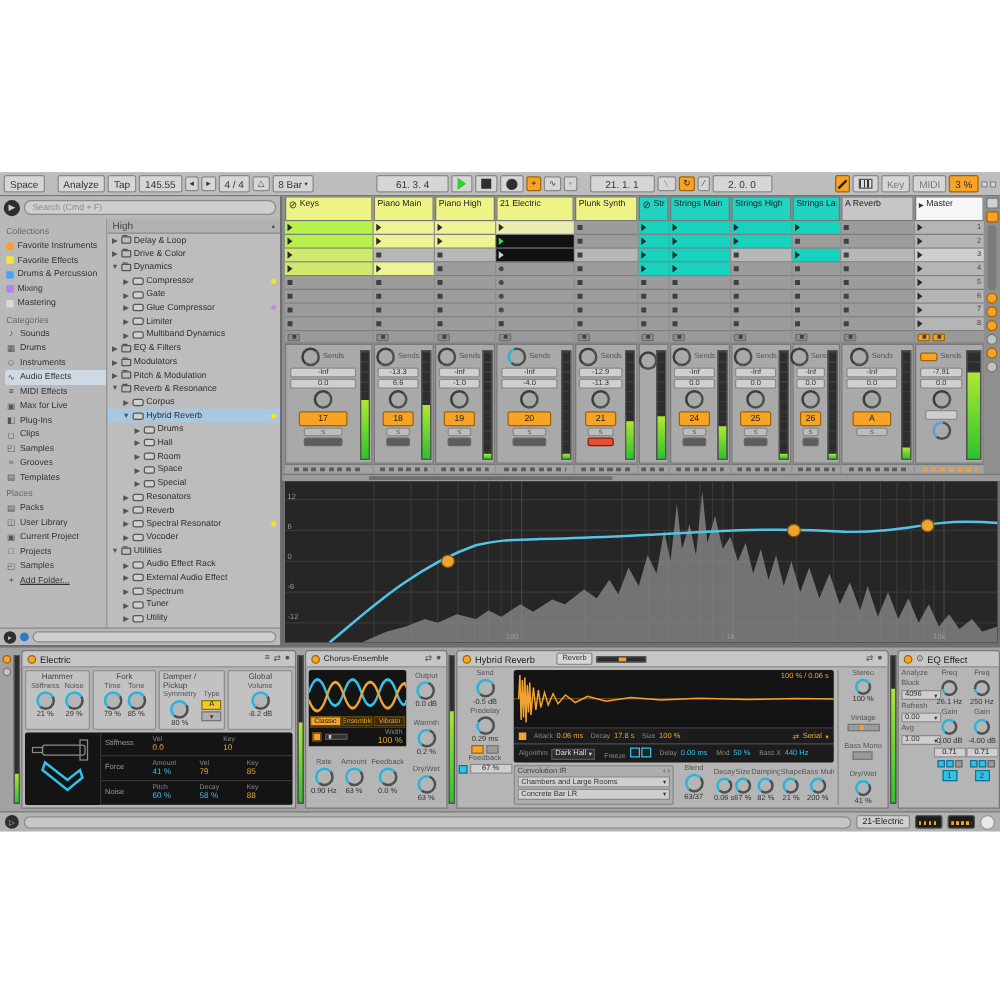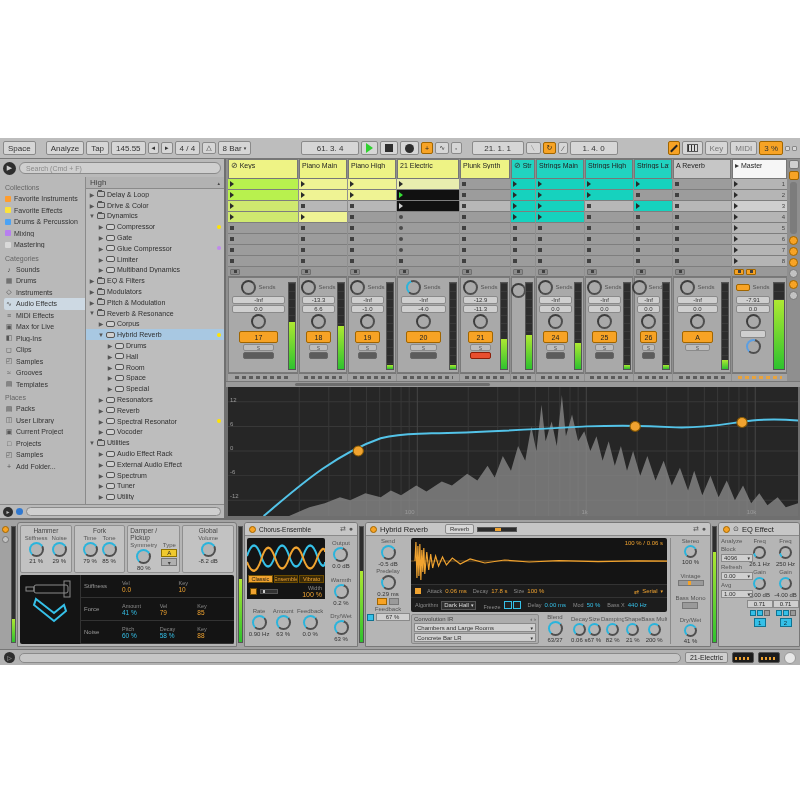--- a/index.html
+++ b/index.html
@@ -237,21 +237,21 @@
           <span class="rec-ci"></span>
         </div>
       <div class="cbtn mini on">+</div>
       <div class="cbtn mini">∿</div>
       <div class="cbtn mini">◦</div>
       <div class="cb-gap"></div>
       <div class="cbtn" style="width:52px;justify-content:center">21. 1. 1</div>
       <div class="cbtn mini">﹨</div>
       <div class="cbtn mini on">↻</div>
       <div class="cbtn mini">∕</div>
-      <div class="cbtn" style="width:48px;justify-content:center">1. 4. 0</div>
+      <div class="cbtn" style="width:48px;justify-content:center">2. 0. 0</div>
       <div class="cb-flex"></div>
       <div class="cbtn on">
           <span class="pencil"></span>
         </div>
       <div class="cbtn">
           <span class="kbd-ic"></span>
         </div>
       <div class="cbtn grey-txt">Key</div>
       <div class="cbtn grey-txt">MIDI</div>
       <div class="cbtn" style="background:#f7a325;border-color:#a06500">3 %</div>
@@ -1228,20 +1228,29 @@
     <div class="devarea">
       <div class="dev-lbar">
         <div class="gr-dot" style="width:7px;height:7px"></div>
         <div class="gr-dot gy" style="width:7px;height:7px"></div>
       </div>
       <div class="dev-meterstrip">
           <i style="height:20%"></i>
         </div>
 
       <div class="device" style="width:220px">
+        <div class="dev-head">
+          <div class="dev-dot"></div>
+          <div class="dev-title">Electric</div>
+          <div class="dev-ics">
+            <span>≡</span>
+            <span>⇄</span>
+            <span>●</span>
+          </div>
+        </div>
         <div class="el-secs" id="el-secs">
             <div class="el-sec" style="flex:1">
               <div class="el-sec-lbl">Hammer</div>
               <div class="el-sec-knobs">
                 <div class="kg">
                   <div class="kg-l">Stiffness</div>
                   <div class="knob" style="--a:200deg"></div>
                   <div class="kg-v">21 %</div>
                 </div>
                 <div class="kg">

